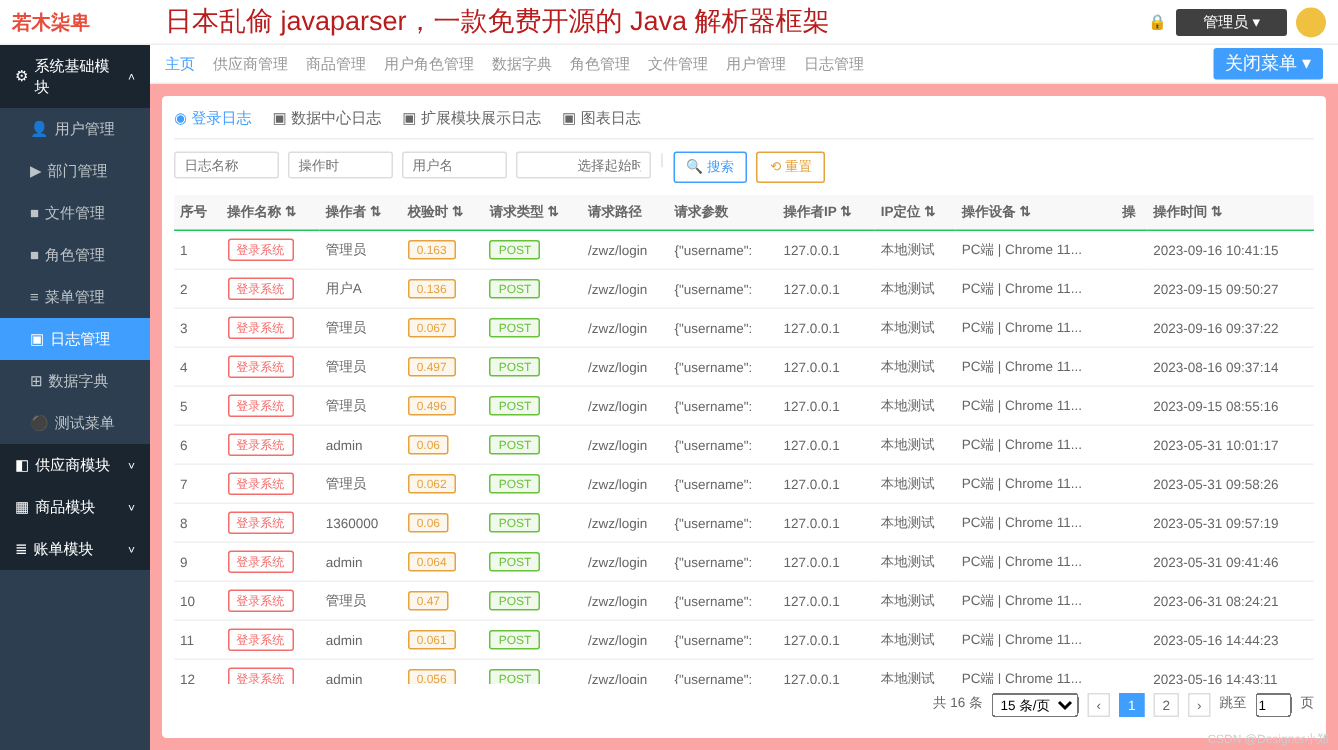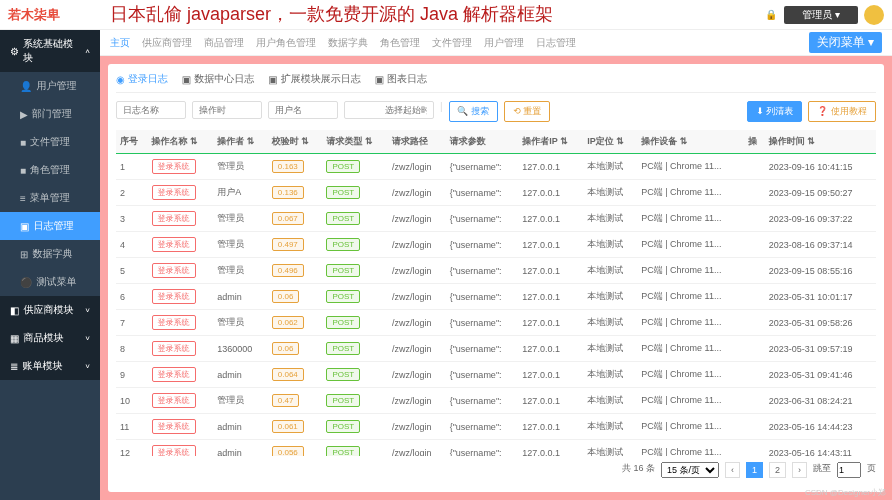--- a/index.html
+++ b/index.html
@@ -137,24 +137,20 @@
           <span class="tab"><span>▣</span> 图表日志</span>
         </div>
       <div class="filters">
         <input placeholder="日志名称" style="">
         <input placeholder="操作时" style="">
         <input placeholder="用户名" style="">
         <input style="width: 90px; padding-left: 40px;" placeholder="选择起始时间">
         <span style="color:#ddd">|</span>
         <span class="btn btn-search">🔍 搜索</span>
         <span class="btn btn-reset">⟲ 重置</span>
-        <div class="right-btns">
-          <span class="btn btn-primary">⬇ 列清表</span>
-          <span class="btn btn-warn">❓ 使用教程</span>
-        </div>
       </div>
       <div class="table-wrap">
         <table>
           <thead>
               <tr id="thead-row">
                 <th>序号</th>
                 <th>操作名称 ⇅</th>
                 <th>操作者 ⇅</th>
                 <th>校验时 ⇅</th>
                 <th>请求类型 ⇅</th>

